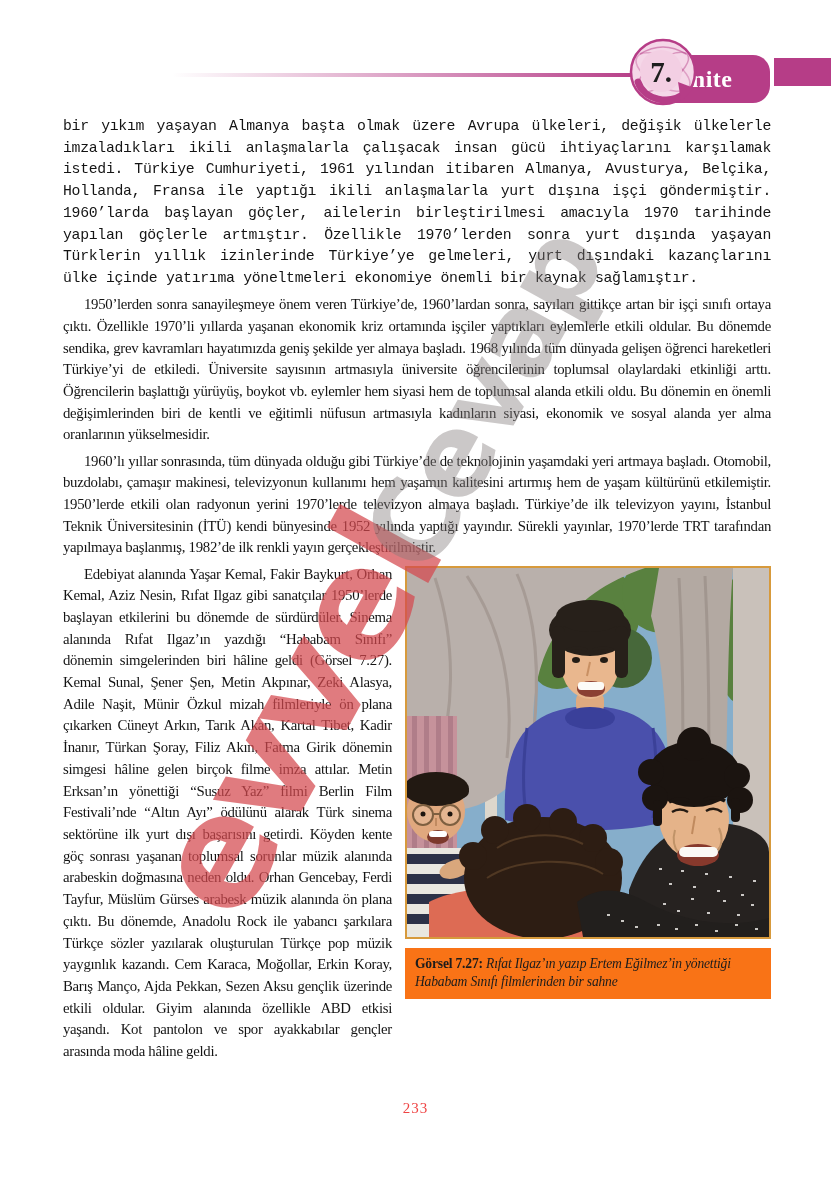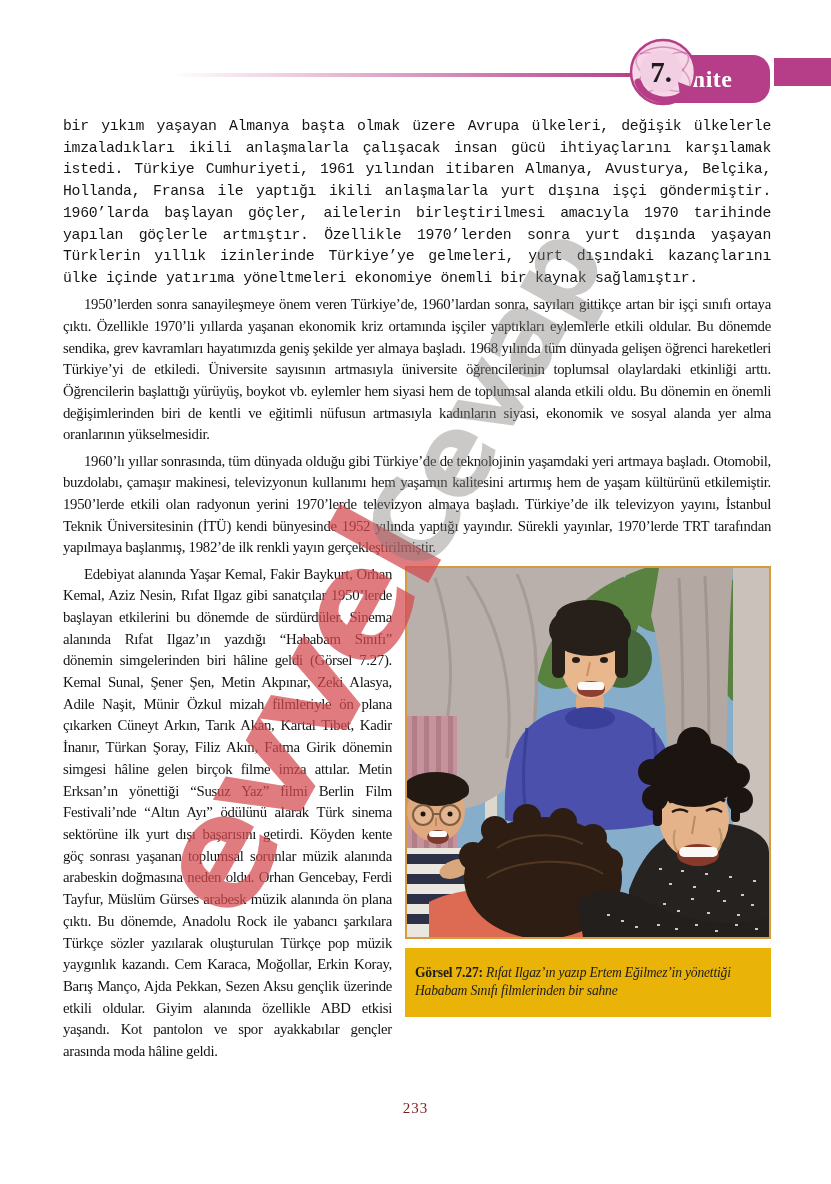--- a/index.html
+++ b/index.html
@@ -26,21 +26,21 @@
     position:absolute;left:63px;top:116px;width:708px;
     font-size:14.8px;line-height:21.7px;text-align:justify;letter-spacing:-0.3px;
   }
   .content p{margin:0 0 4.5px 0;text-indent:21px;}
   .content p.continuation{text-indent:0;font-family:Liberation Mono, monospace;}
   
   .figure{float:right;width:366px;margin:2px 0 26px 13px;}
   .photo{border:2px solid #d79a3c;background:#86aecb;line-height:0;}
   .photo svg{display:block;}
   .caption{
-    margin-top:9px;background:#eab308;padding:16px 10px;box-sizing:border-box;
+    margin-top:9px;background:#f97316;padding:7px 10px;box-sizing:border-box;
     font-size:13.6px;line-height:18.5px;text-align:left;text-indent:0;letter-spacing:-0.2px;color:#1c1c1c;
   }
   .caption .cap-label{font-weight:bold;font-style:normal;}
   .caption .cap-text{font-style:italic;}
   
   .wm{
     position:absolute;font-family:"DejaVu Sans",sans-serif;font-weight:bold;
     pointer-events:none;white-space:nowrap;z-index:30;user-select:none;
   }
   .wm-evvel{
@@ -49,21 +49,21 @@
     transform:translate(-50%,-50%) rotate(-61deg);
   }
   .wm-cevap{
     left:483px;top:400px;font-size:112px;letter-spacing:-4px;
     color:rgba(131,125,125,0.42);
     transform:translate(-50%,-50%) rotate(-61deg);
   }
   
   .page-number{
     position:absolute;left:0;top:1100px;width:831px;text-align:center;
-    color:#7f1d1d;font-size:15px;letter-spacing:1px;
+    color:#ef4444;font-size:15px;letter-spacing:1px;
   }
 </style>
 </head>
 <body>
 
 <div class="page">
 
   <div class="header-rule"></div>
   <div class="unit-banner">
     <span class="unit-banner-label">Ünite</span>

